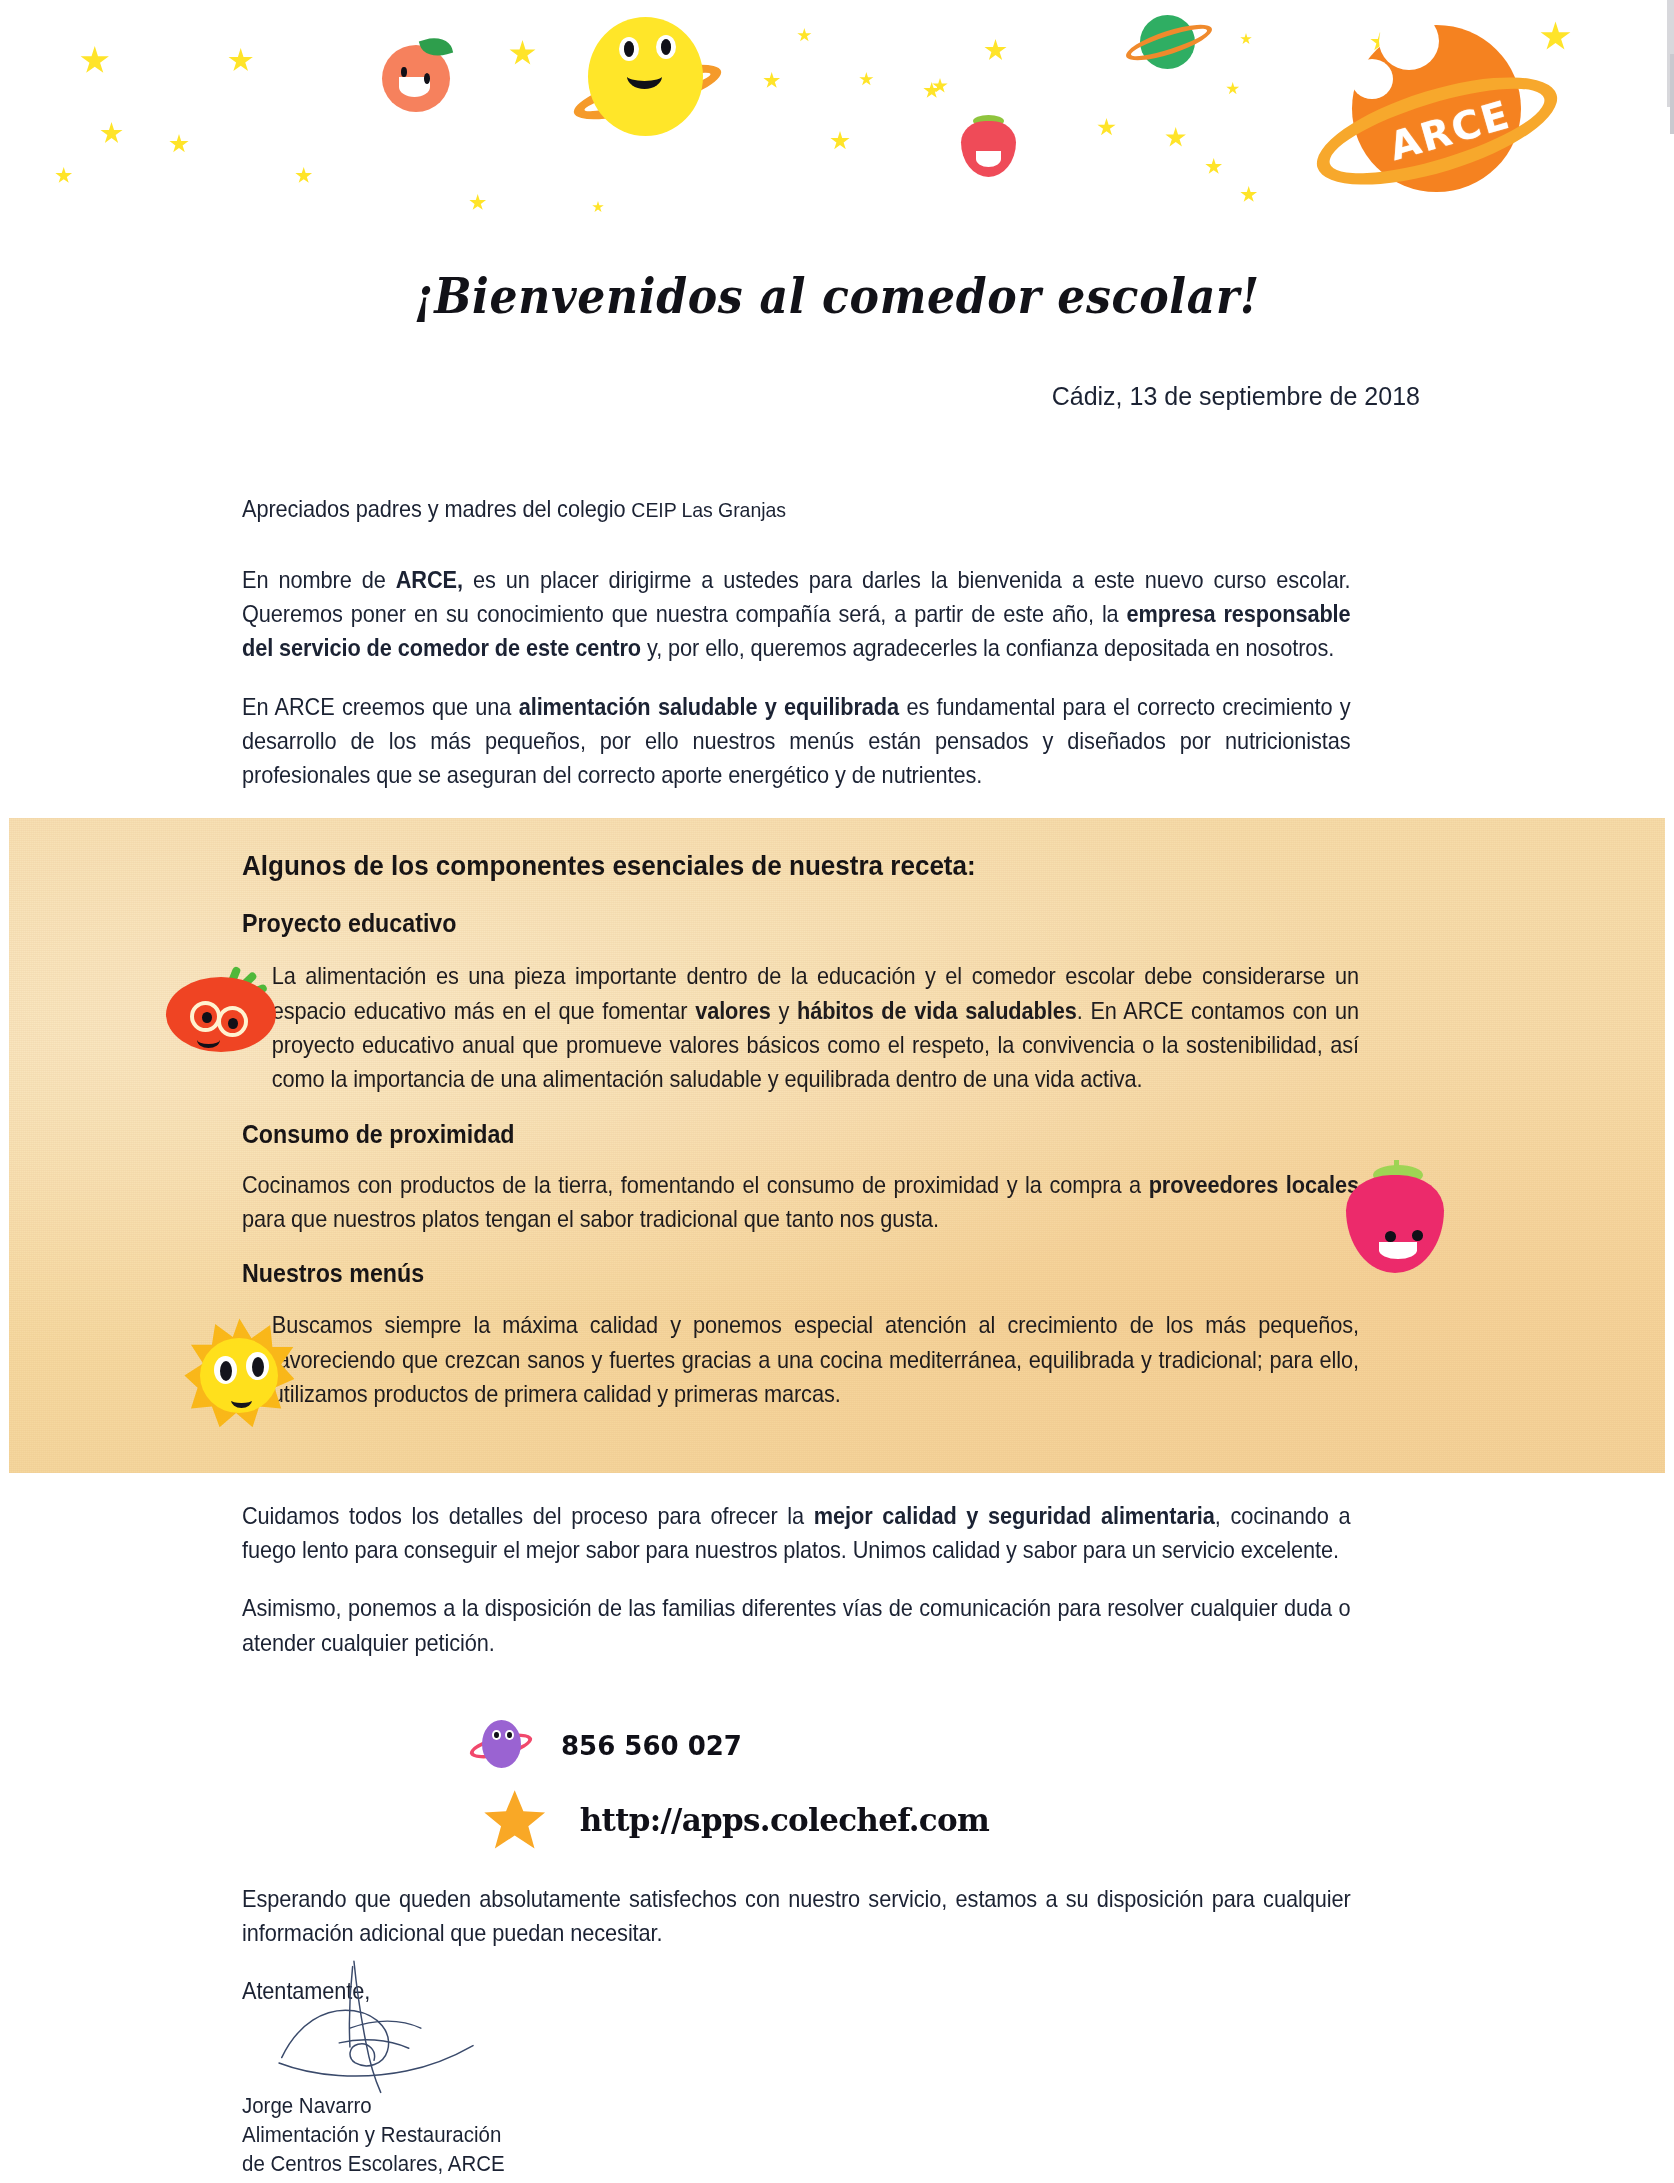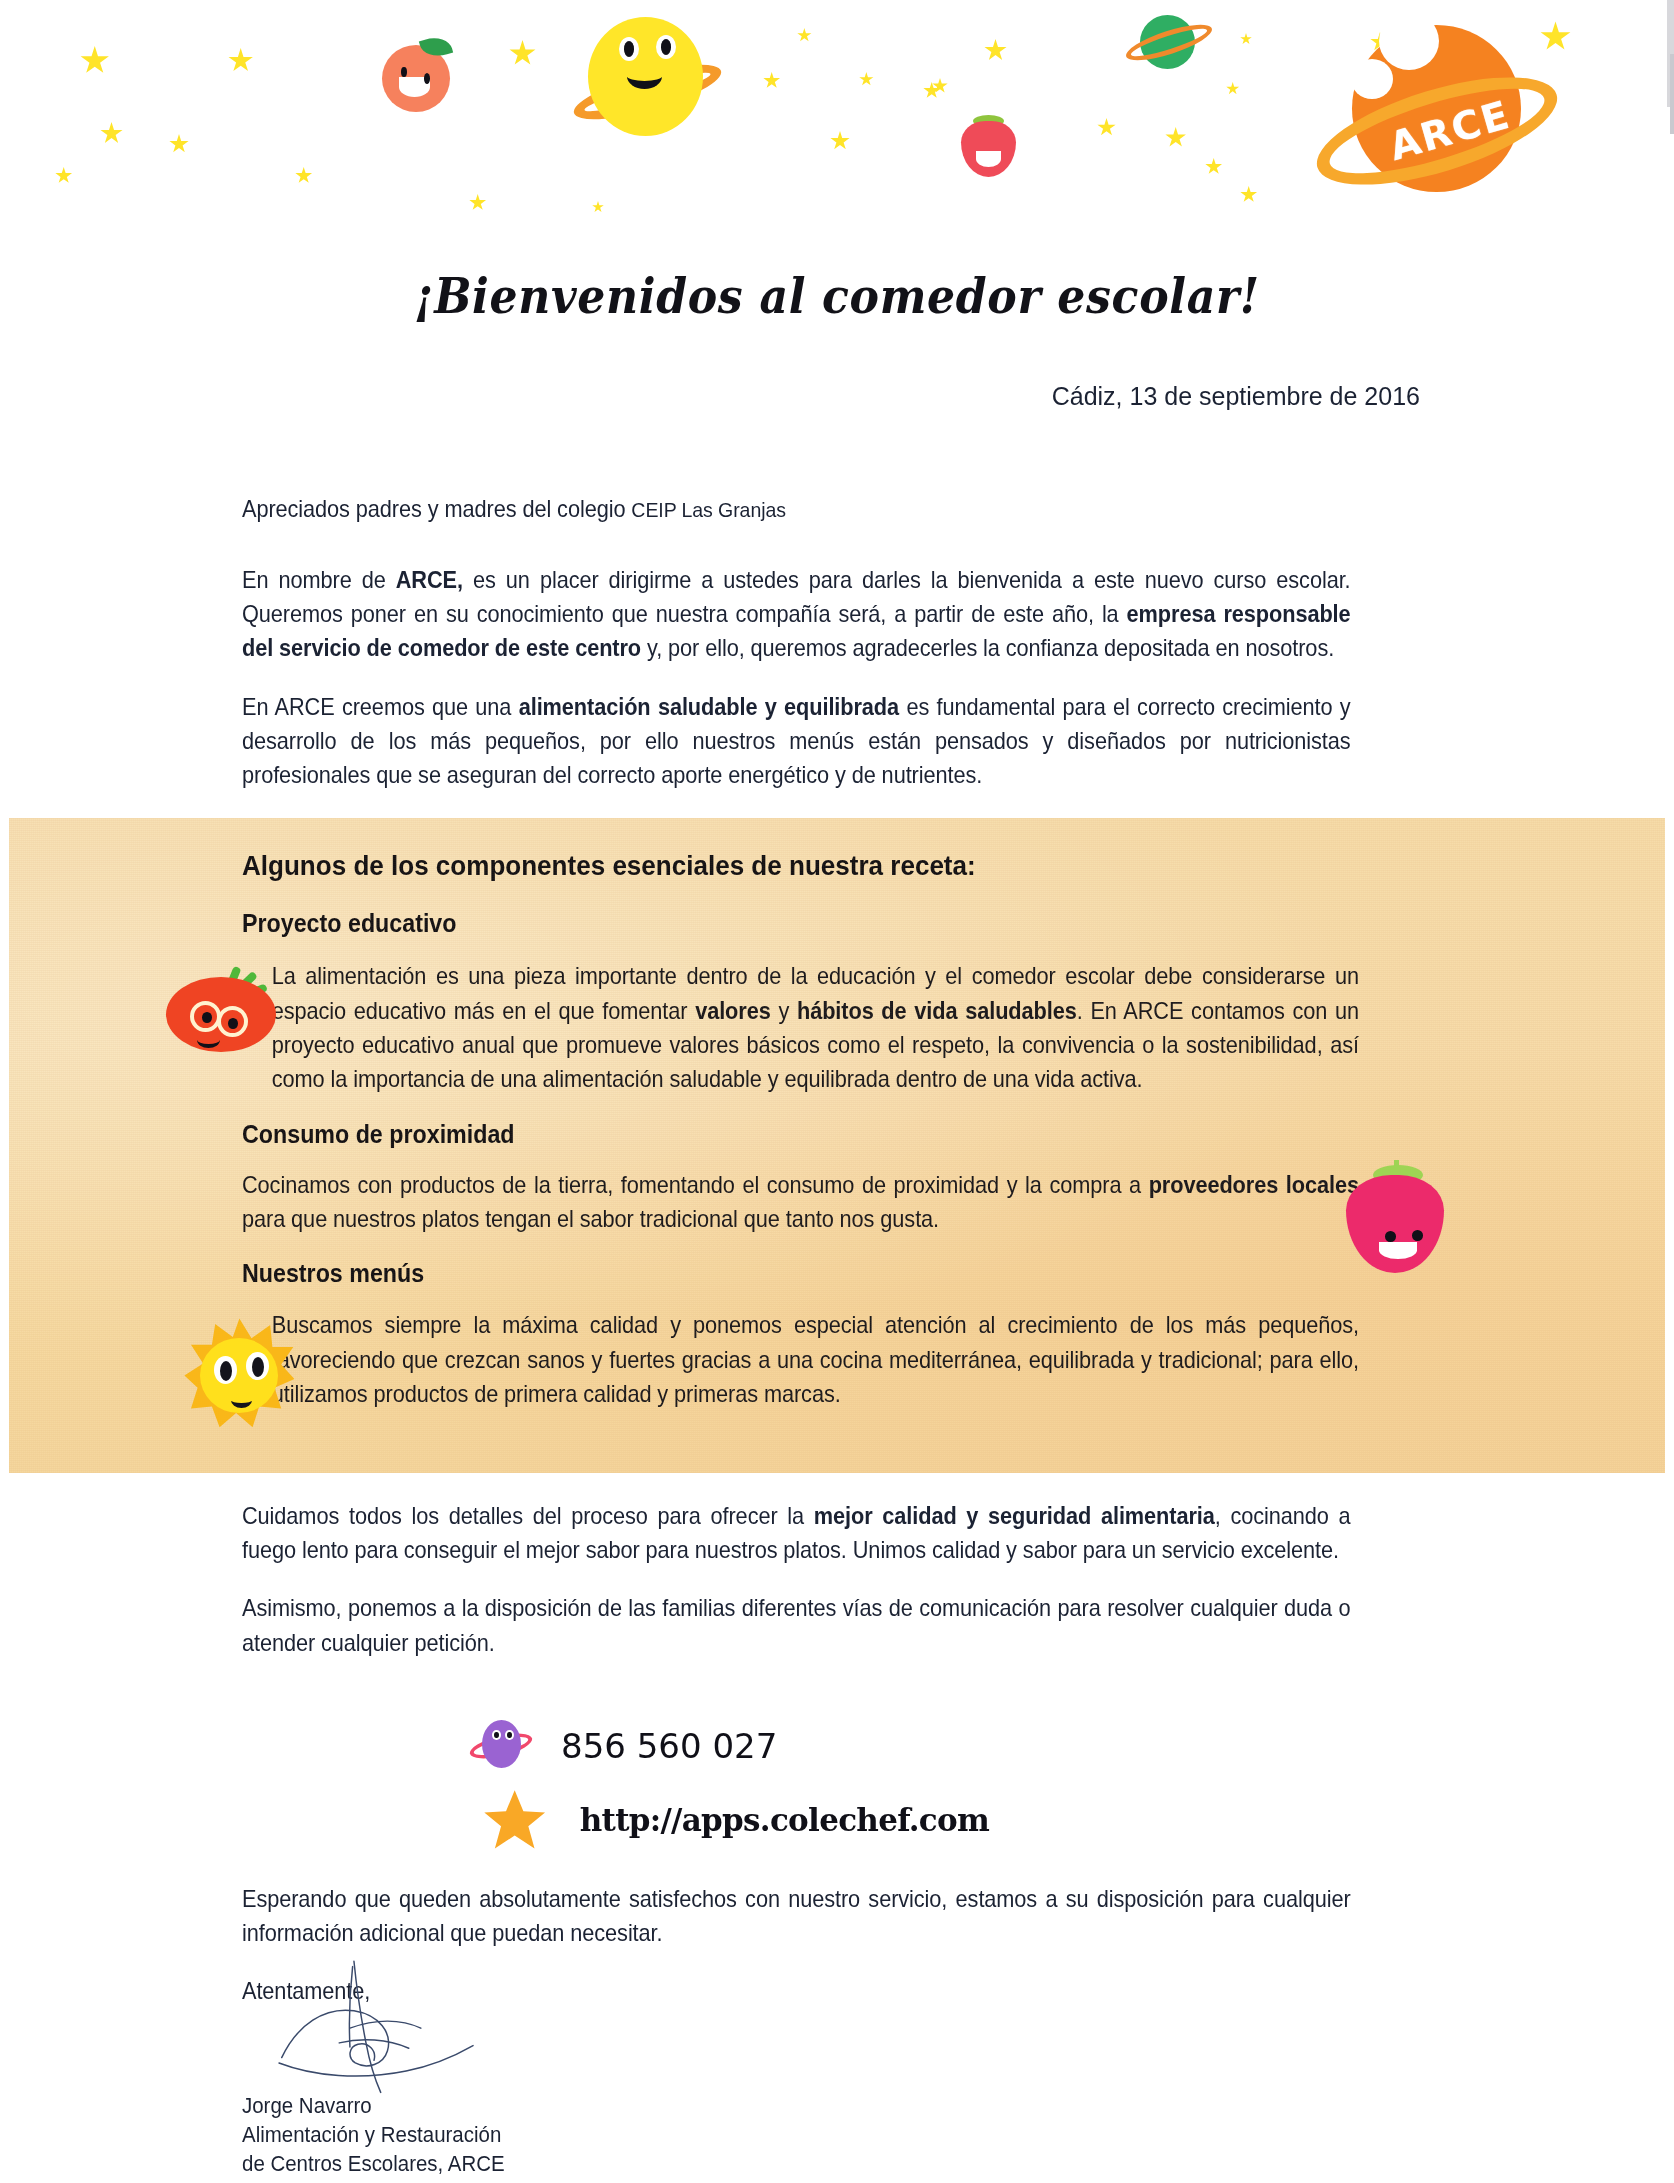--- a/index.html
+++ b/index.html
@@ -391,22 +391,22 @@
     left: 469px;
     top: 1709px;
   }
   .contact-row {
     display: flex;
     align-items: center;
     height: 74px;
   }
   .contact-row .ctext {
     font-family: "DejaVu Sans", sans-serif;
-    font-weight: normal;
-    font-size: 34px;
+    font-weight: bold;
+    font-size: 26px;
     color: #101018;
     margin-left: 28px;
     letter-spacing: 0px;
   }
   .contact-row.url { margin-left: 14.7px; gap: 6px; }
   .contact-row.url .ctext {
     font-family: "DejaVu Serif", serif;
     font-weight: bold;
     font-size: 31px;
     letter-spacing: -0.7px;
@@ -537,21 +537,21 @@
       <div class="bite-body"></div>
       <div class="bite1"></div>
       <div class="bite2"></div>
       <div class="ring"></div>
       <div class="word">ARCE</div>
     </div>
   </div>
 
   <div class="title">¡Bienvenidos al comedor escolar!</div>
 
-  <div class="date">Cádiz, 13 de septiembre de 2016</div>
+  <div class="date">Cádiz, 13 de septiembre de 2018</div>
 
   <div class="salutation doc-text">
     <span>Apreciados padres y madres del colegio</span>
     <span class="school">CEIP Las Granjas</span>
   </div>
 
   <div class="col block-a doc-text">
     <p class="para"><span>En nombre de </span><b>ARCE,</b><span> es un placer dirigirme a ustedes para darles la bienvenida a este nuevo curso escolar. Queremos poner en su conocimiento que nuestra compañía será, a partir de este año, la </span><b>empresa responsable del servicio de comedor de este centro</b><span> y, por ello, queremos agradecerles la confianza depositada en nosotros.</span></p>
     <p class="para"><span>En ARCE creemos que una </span><b>alimentación saludable y equilibrada</b><span> es fundamental para el correcto crecimiento y desarrollo de los más pequeños, por ello nuestros menús están pensados y diseñados por nutricionistas profesionales que se aseguran del correcto aporte energético y de nutrientes.</span></p>
   </div>

